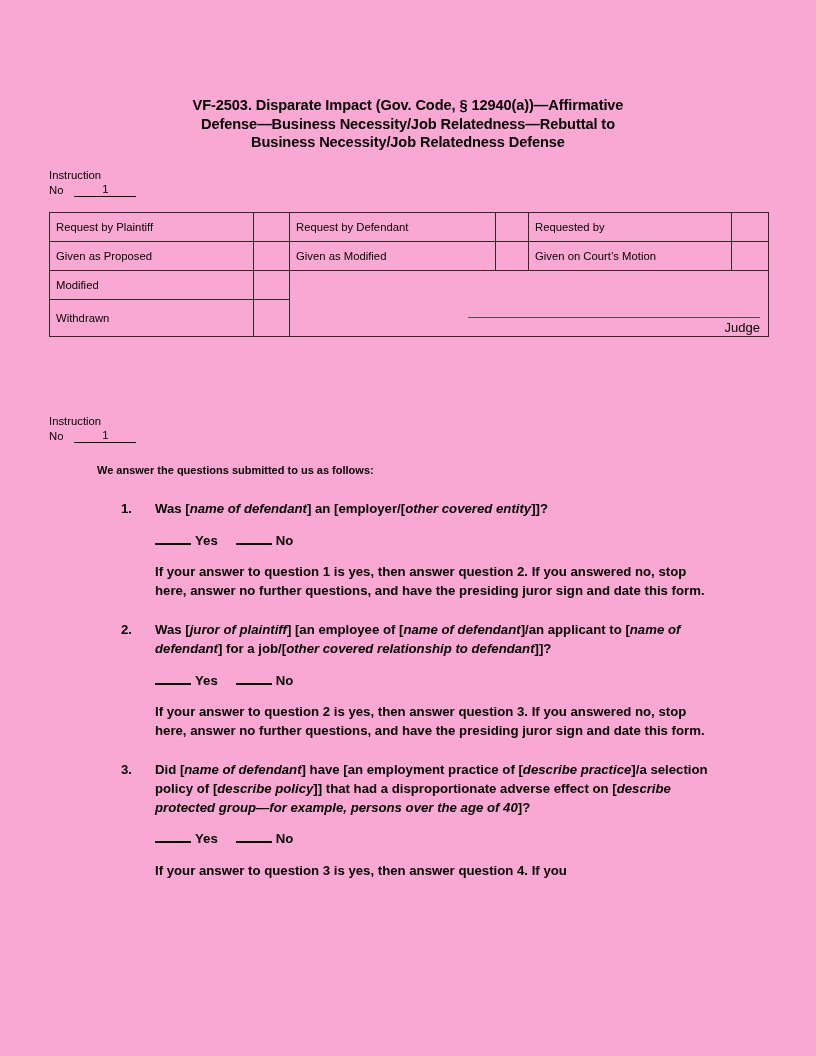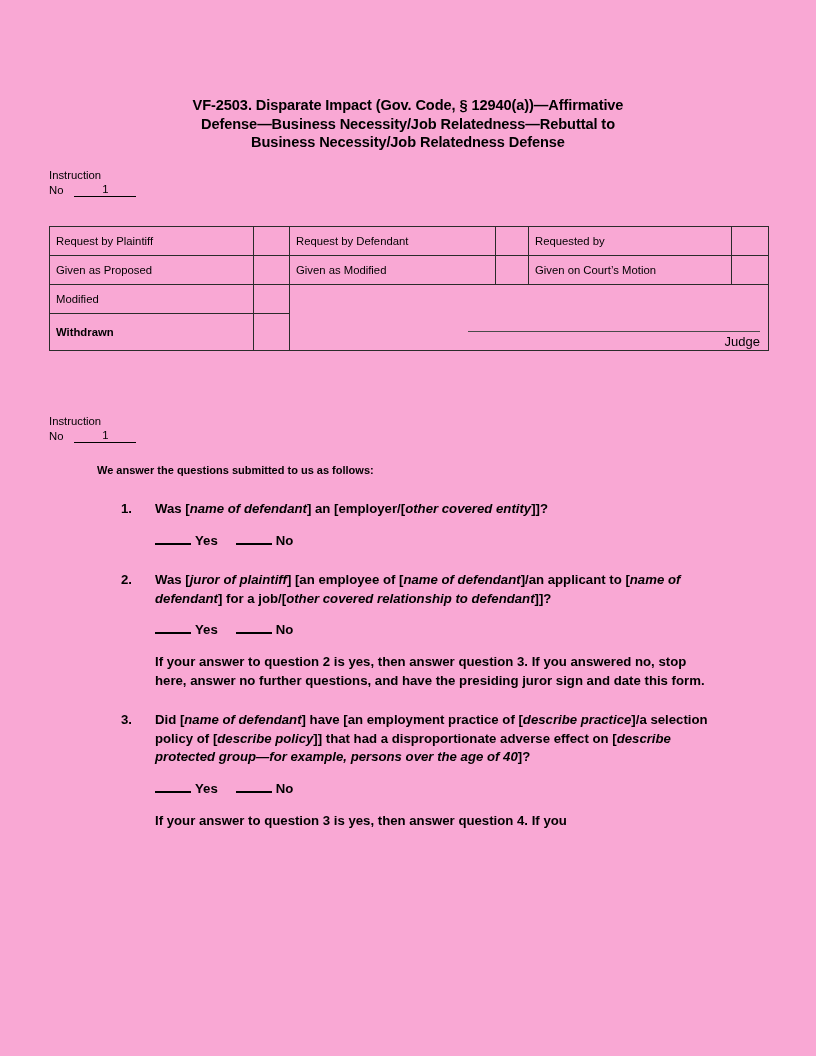--- a/index.html
+++ b/index.html
@@ -59,21 +59,21 @@
     line-height: 13px;
     height: 13px;
   }
   #instr-1 { top: 168px; }
   #instr-2 { top: 414px; }
 
   
   .disp-table {
     position: absolute;
     left: 49px;
-    top: 226px;
+    top: 212px;
     width: 719px;
     border-collapse: collapse;
     table-layout: fixed;
     font-size: 11.3px;
     font-weight: normal;
     padding-left: 32px;
   }
   .disp-table td {
     border: 1px solid #2b2b2b;
     padding: 0 0 0 6px;
@@ -82,21 +82,21 @@
     box-sizing: border-box;
   }
   td.cb { padding: 0; }
   .col-a { width: 204px; }
   .col-b { width: 36px; }
   .col-c { width: 206px; }
   .col-d { width: 33px; }
   .col-e { width: 203px; }
   .col-f { width: 37px; }
   .row-tall td { height: 29px; }
-  .row-withdrawn td { height: 37px; font-weight: bold; }
+  .row-withdrawn td { height: 37px; }
 
   .judge-cell {
     position: relative;
     padding: 0;
   }
   .sig-line {
     position: absolute;
     left: 178px;
     right: 8px;
     bottom: 18px;
@@ -236,20 +236,21 @@
   <div class="body-area">
 
     <p class="intro">We answer the questions submitted to us as follows:</p>
 
     <div class="q-item">
       <span class="q-num">1.</span>
       <div class="q-text">Was [<i>name of defendant</i>] an [employer/[<i>other covered entity</i>]]?</div>
       <div class="answer-line">
         <span class="blank"></span><span>Yes</span><span class="gap"></span><span class="blank"></span><span>No</span>
       </div>
+      <div class="note">If your answer to question 1 is yes, then answer question 2. If you answered no, stop here, answer no further questions, and have the presiding juror sign and date this form.</div>
     </div>
 
     <div class="q-item">
       <span class="q-num">2.</span>
       <div class="q-text">Was [<i>juror of plaintiff</i>] [an employee of [<i>name of defendant</i>]/an applicant to [<i>name of defendant</i>] for a job/[<i>other covered relationship to defendant</i>]]?</div>
       <div class="answer-line">
         <span class="blank"></span><span>Yes</span><span class="gap"></span><span class="blank"></span><span>No</span>
       </div>
       <div class="note">If your answer to question 2 is yes, then answer question 3. If you answered no, stop here, answer no further questions, and have the presiding juror sign and date this form.</div>
     </div>

